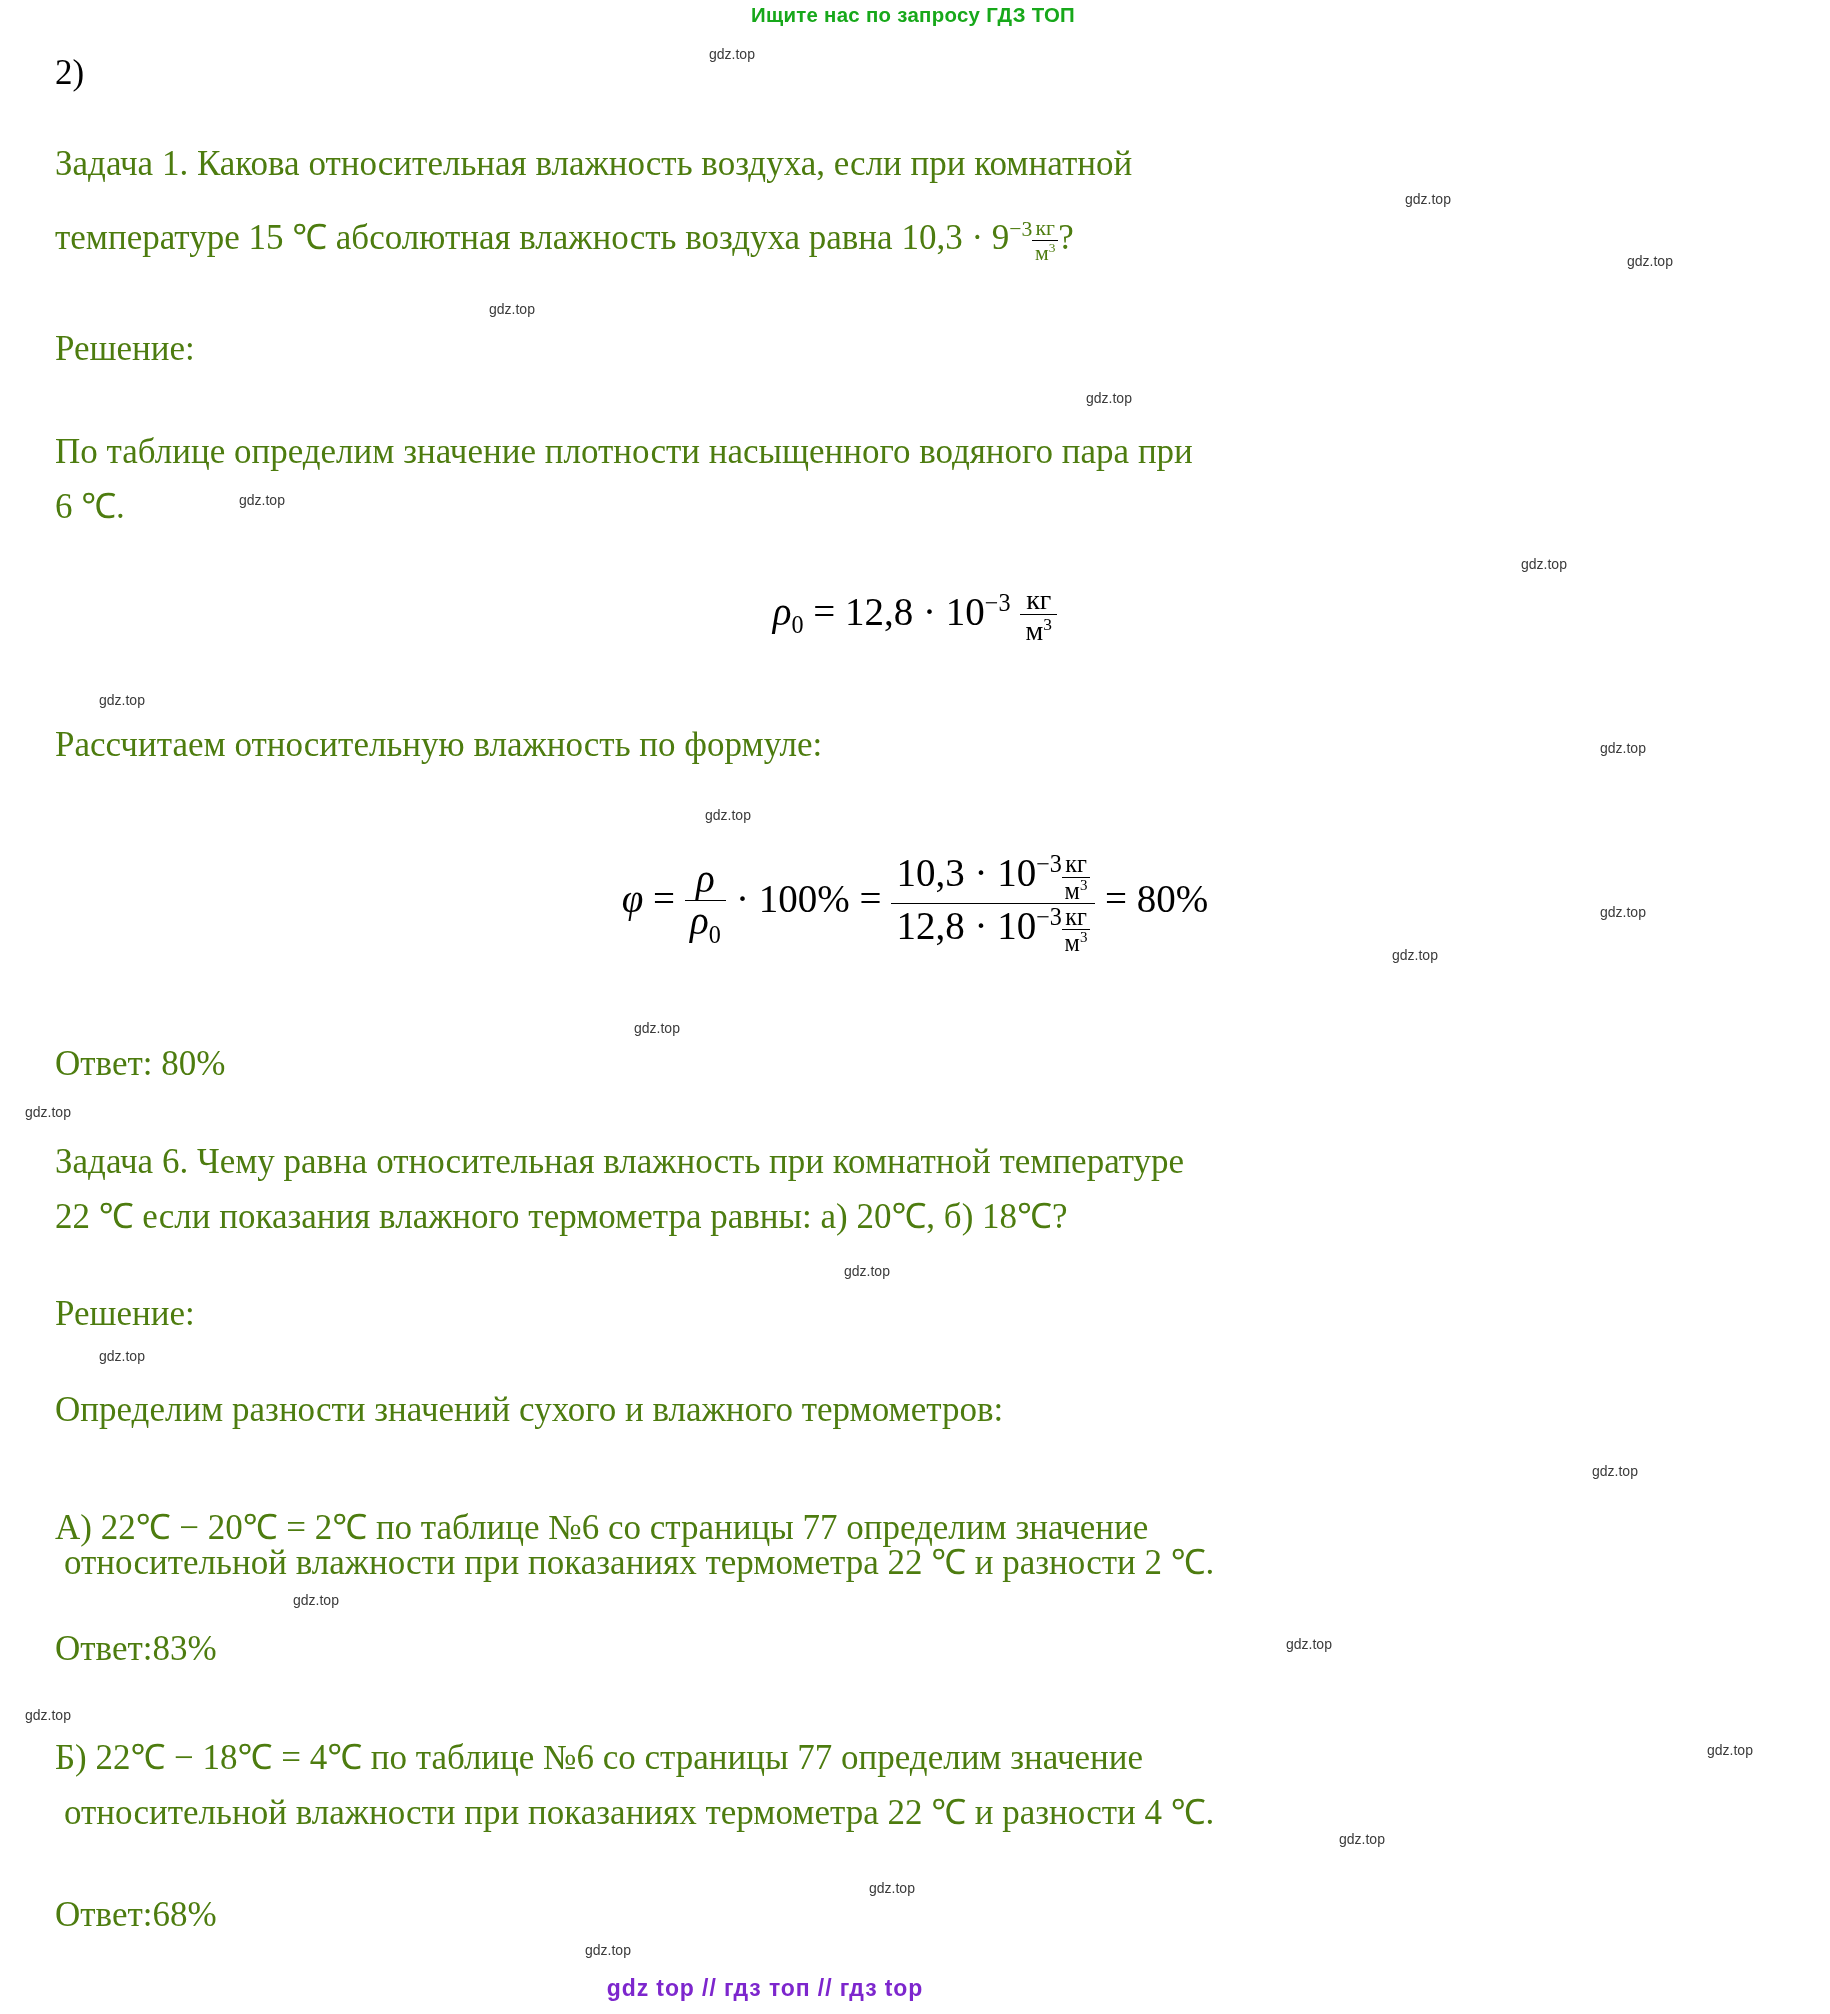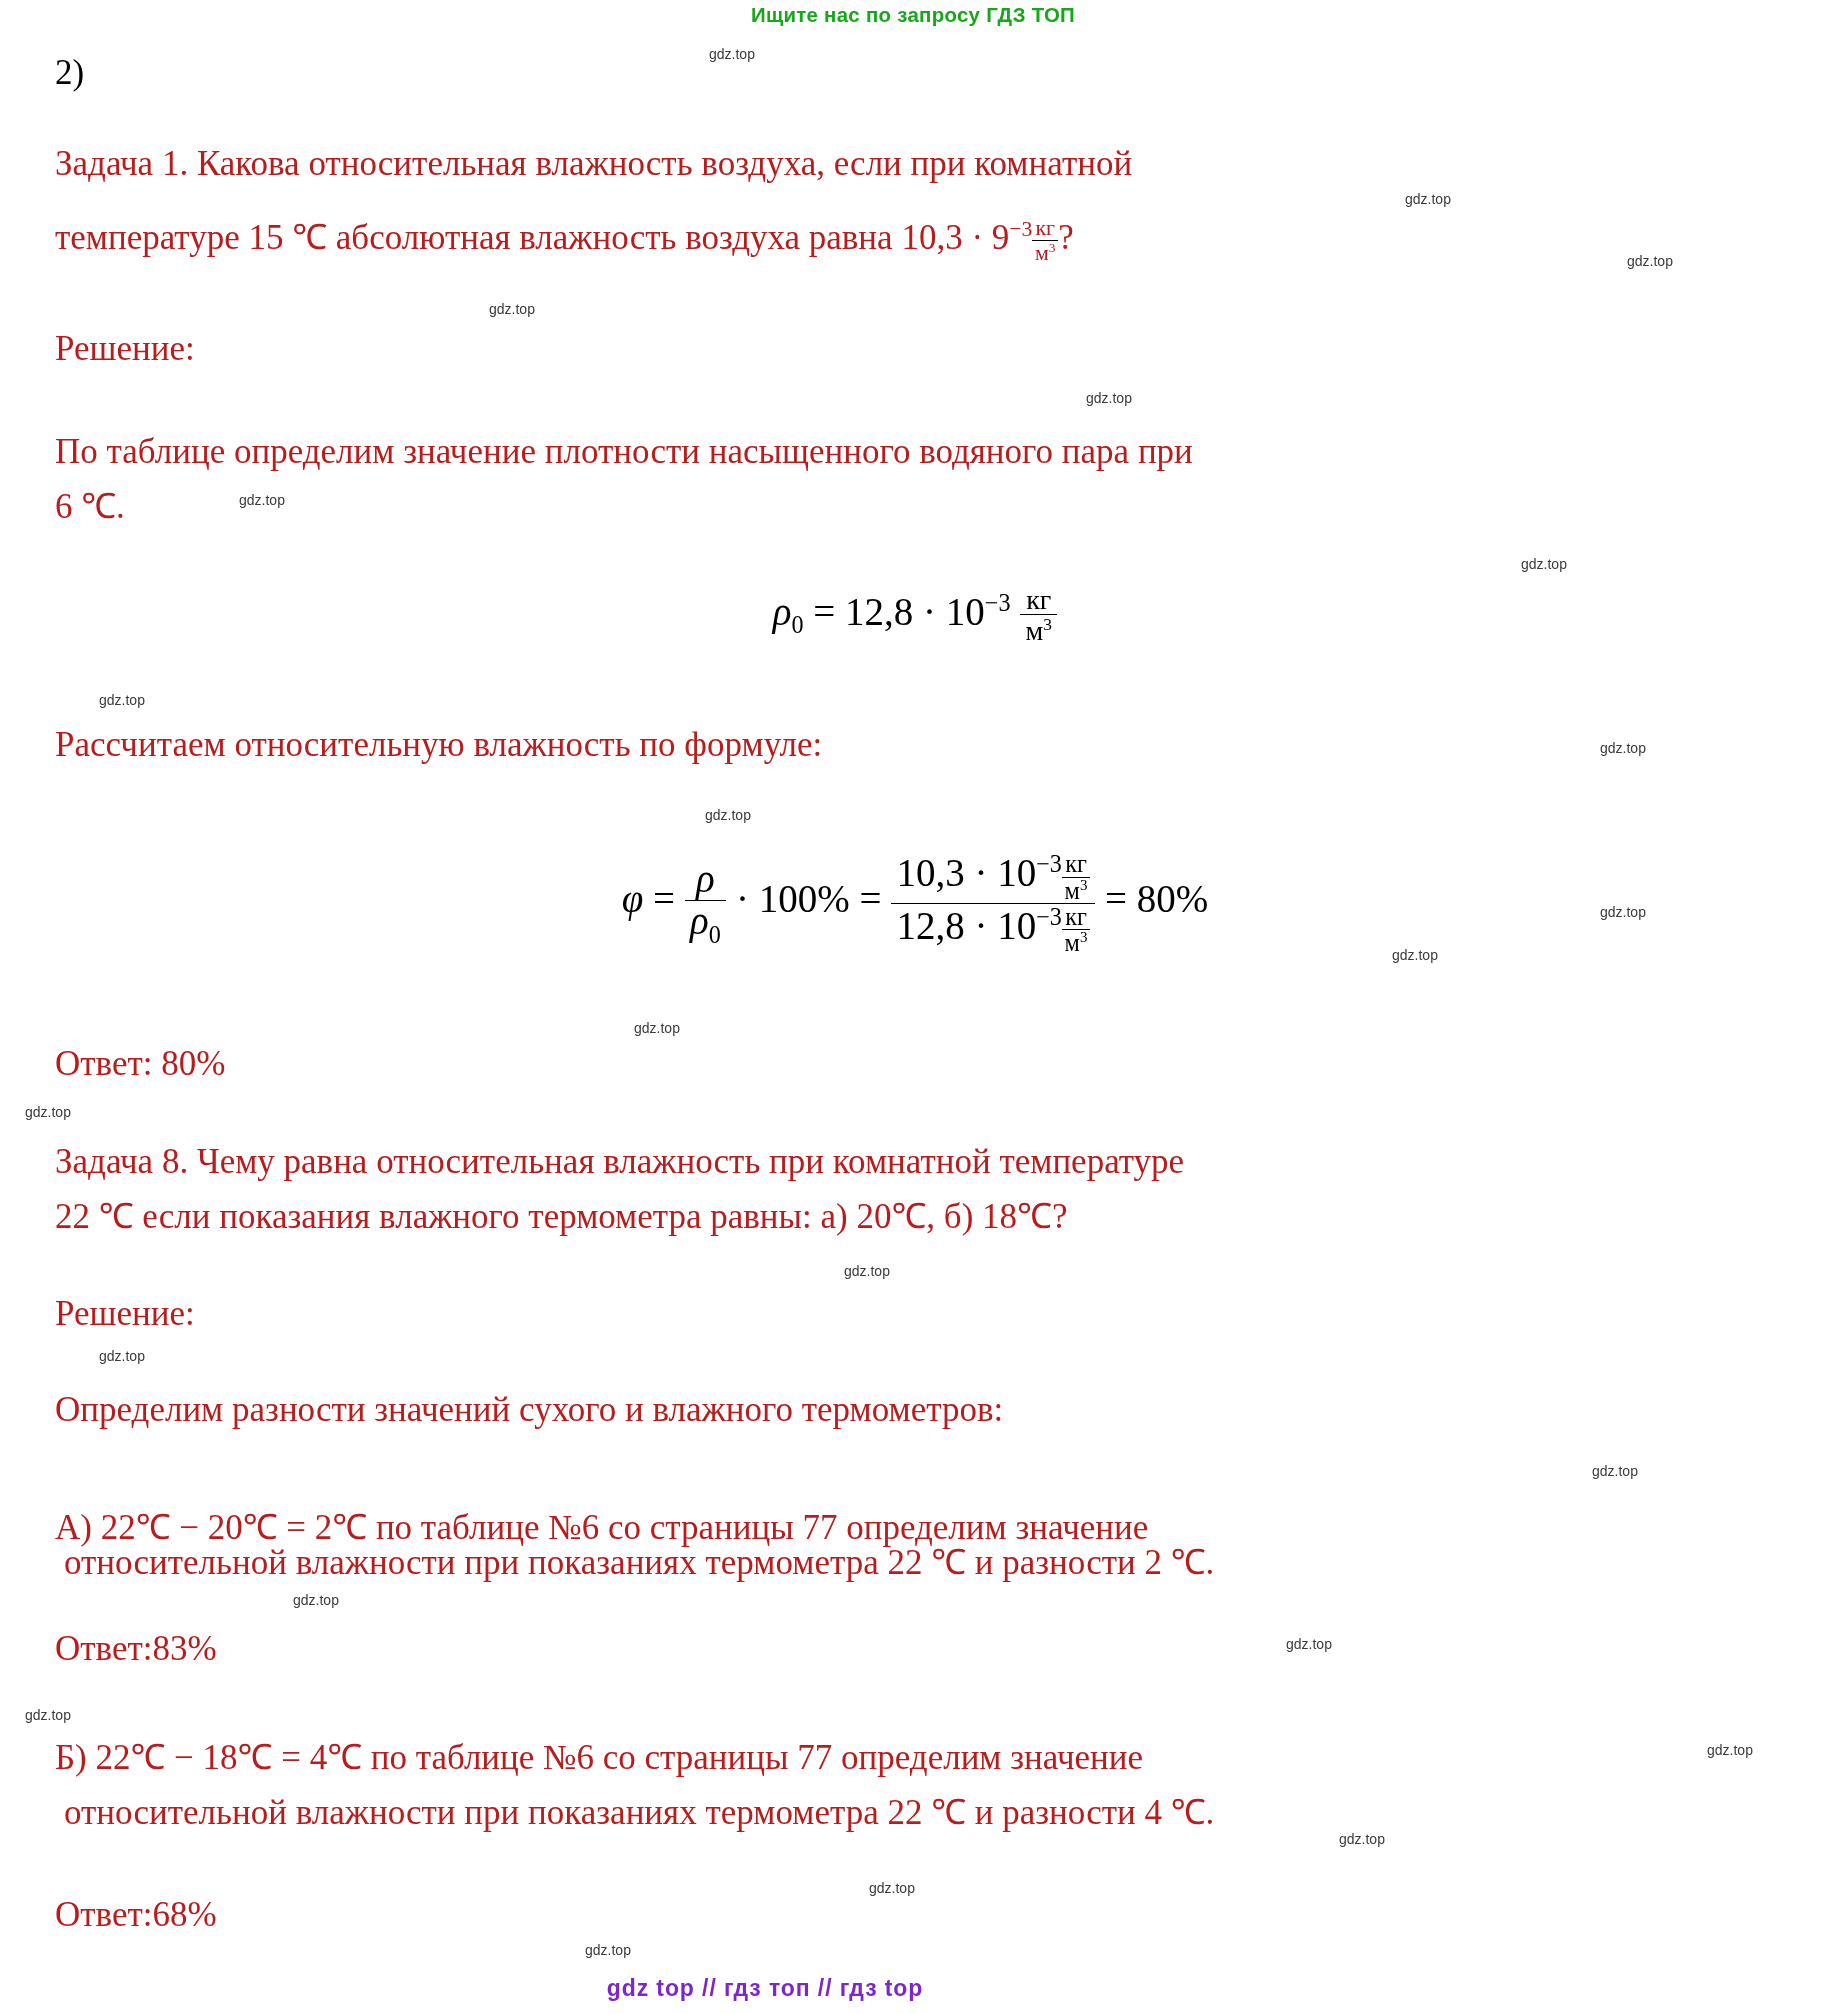--- a/index.html
+++ b/index.html
@@ -51,21 +51,21 @@
     font-weight: bold;
     color: #7d26cd;
     letter-spacing: 0.9px;
   }
   .txt {
     position: absolute;
     font-family: "Liberation Serif", serif;
     font-size: 35px;
     line-height: 1.0;
     white-space: nowrap;
-    color: #b91c1c;
+    color: #4d7c0f;
   }
   .num2 {
     position: absolute;
     left: 55px;
     top: 53px;
     font-size: 35px;
     font-family: "Liberation Serif", serif;
   }
   
   .mi { font-style: italic; font-family: "Liberation Serif", serif; }
@@ -142,21 +142,21 @@
     <span class="frac">
       <span class="n"><span>10,3 · 10</span><span class="sup">−3</span><span class="unit"><span class="n">кг</span><span class="d"><span>м</span><span class="sup">3</span></span></span></span>
       <span class="d"><span>12,8 · 10</span><span class="sup">−3</span><span class="unit"><span class="n">кг</span><span class="d"><span>м</span><span class="sup">3</span></span></span></span>
     </span>
     <span>=</span>
     <span>80%</span>
   </div>
 
   <div class="txt" style="left:55px; top:1046px;">Ответ: 80%</div>
 
-  <div class="txt" style="left:55px; top:1144px;">Задача 8. Чему равна относительная влажность при комнатной температуре</div>
+  <div class="txt" style="left:55px; top:1144px;">Задача 6. Чему равна относительная влажность при комнатной температуре</div>
   <div class="txt" style="left:55px; top:1199px;">22 ℃ если показания влажного термометра равны: а) 20℃, б) 18℃?</div>
 
   <div class="txt" style="left:55px; top:1296px;">Решение:</div>
 
   <div class="txt" style="left:55px; top:1392px;">Определим разности значений сухого и влажного термометров:</div>
 
   <div class="txt" style="left:55px; top:1510px;">А) 22℃ − 20℃ = 2℃ по таблице №6 со страницы 77 определим значение</div>
   <div class="txt" style="left:64px; top:1545px;">относительной влажности при показаниях термометра 22 ℃ и разности 2 ℃.</div>
   <div class="txt" style="left:55px; top:1631px;">Ответ:83%</div>
 

